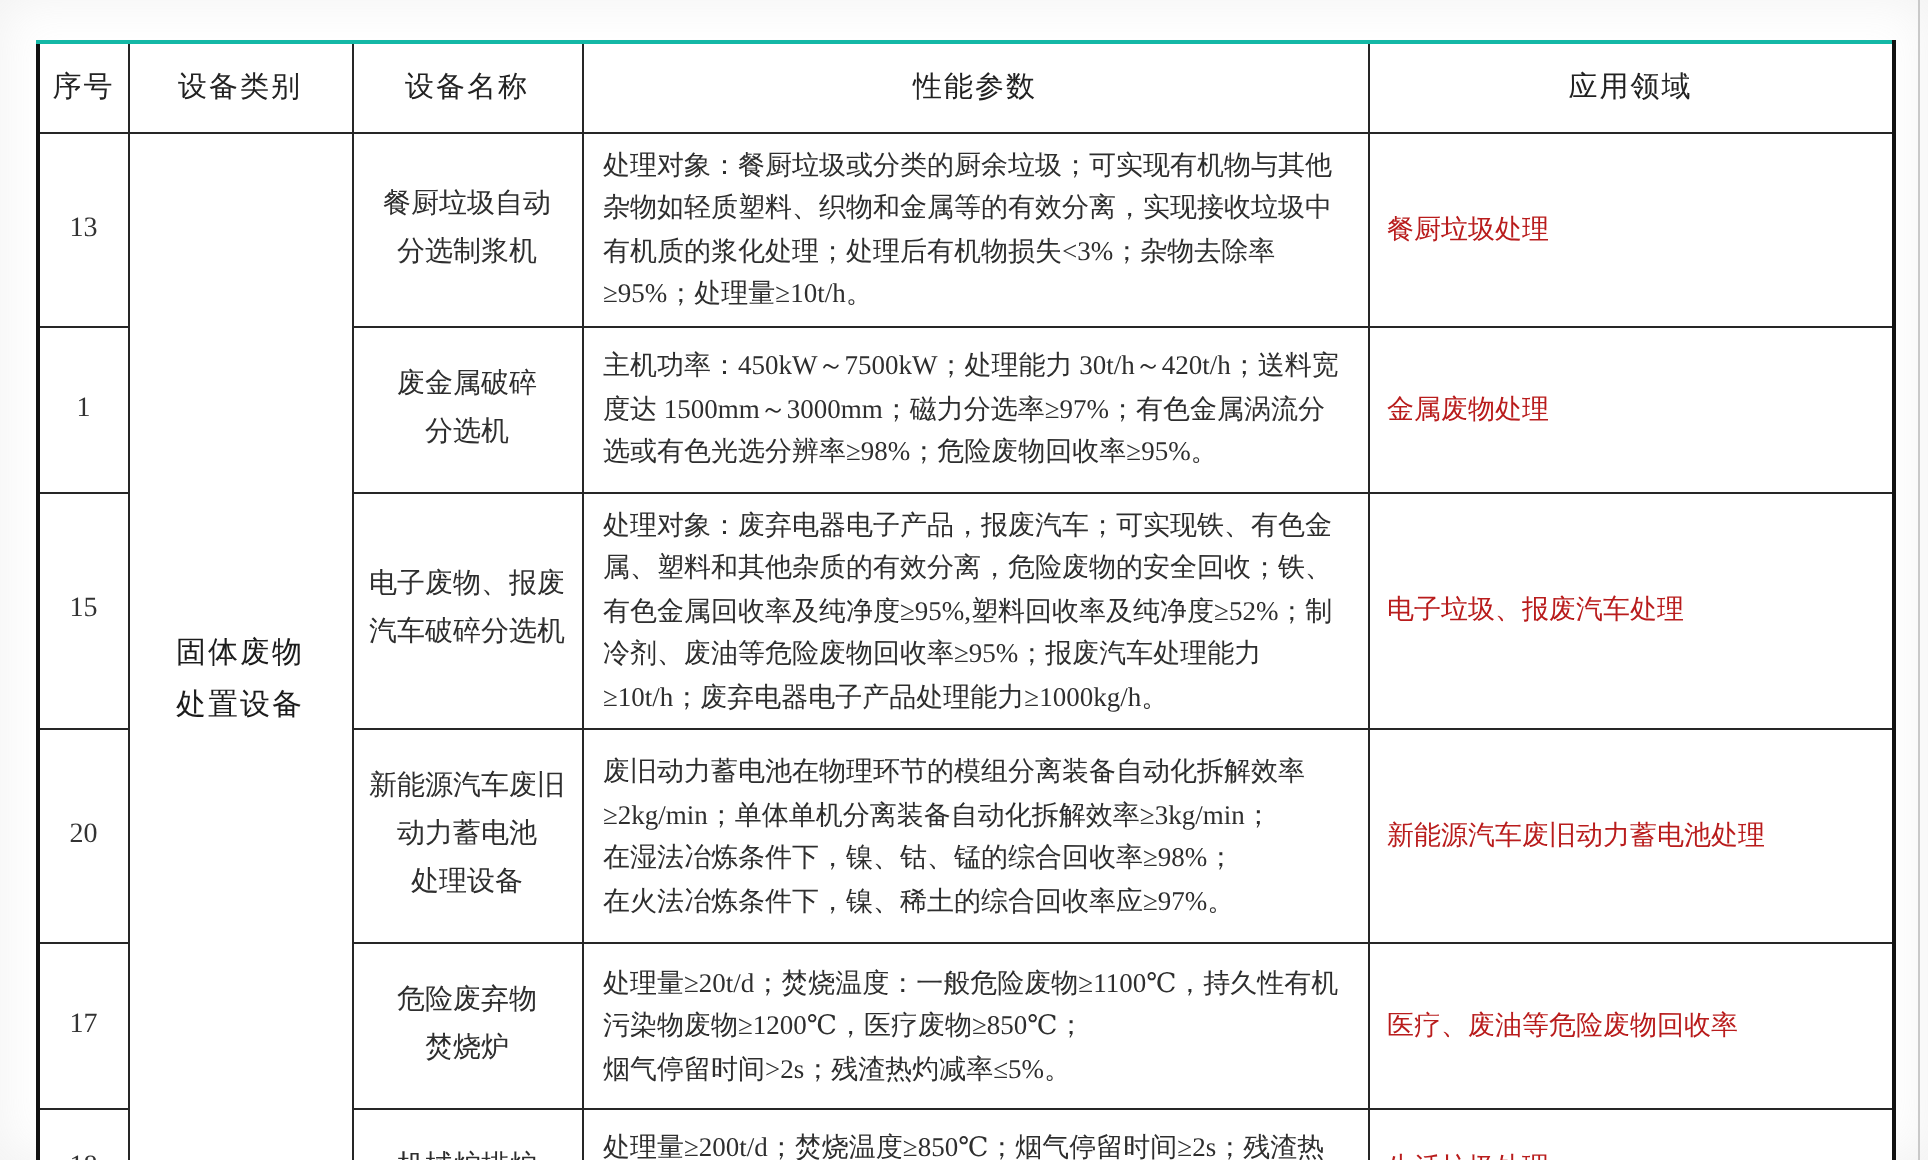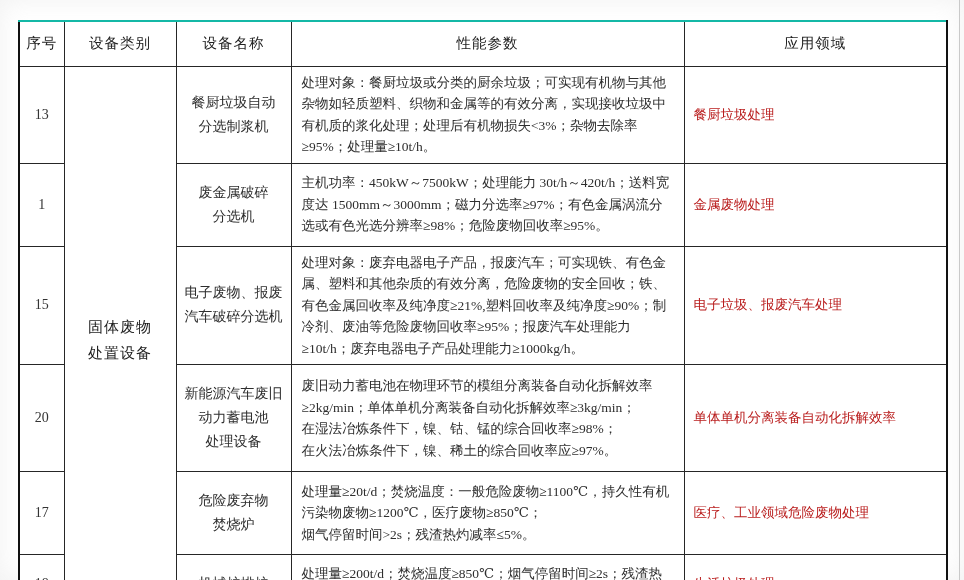--- a/index.html
+++ b/index.html
@@ -142,40 +142,40 @@
       <td class="serial">1</td>
       <td class="equip-name">废金属破碎
 分选机</td>
       <td class="params">主机功率：450kW～7500kW；处理能力 30t/h～420t/h；送料宽度达 1500mm～3000mm；磁力分选率≥97%；有色金属涡流分选或有色光选分辨率≥98%；危险废物回收率≥95%。</td>
       <td class="field">金属废物处理</td>
     </tr>
     <tr class="row-15">
       <td class="serial">15</td>
       <td class="equip-name">电子废物、报废
 汽车破碎分选机</td>
-      <td class="params">处理对象：废弃电器电子产品，报废汽车；可实现铁、有色金属、塑料和其他杂质的有效分离，危险废物的安全回收；铁、有色金属回收率及纯净度≥21%,塑料回收率及纯净度≥90%；制冷剂、废油等危险废物回收率≥95%；报废汽车处理能力≥10t/h；废弃电器电子产品处理能力≥1000kg/h。</td>
+      <td class="params">处理对象：废弃电器电子产品，报废汽车；可实现铁、有色金属、塑料和其他杂质的有效分离，危险废物的安全回收；铁、有色金属回收率及纯净度≥95%,塑料回收率及纯净度≥52%；制冷剂、废油等危险废物回收率≥95%；报废汽车处理能力≥10t/h；废弃电器电子产品处理能力≥1000kg/h。</td>
       <td class="field">电子垃圾、报废汽车处理</td>
     </tr>
     <tr class="row-16">
       <td class="serial">20</td>
       <td class="equip-name">新能源汽车废旧
 动力蓄电池
 处理设备</td>
       <td class="params">废旧动力蓄电池在物理环节的模组分离装备自动化拆解效率≥2kg/min；单体单机分离装备自动化拆解效率≥3kg/min；
 在湿法冶炼条件下，镍、钴、锰的综合回收率≥98%；
 在火法冶炼条件下，镍、稀土的综合回收率应≥97%。</td>
-      <td class="field">单体单机分离装备自动化拆解效率</td>
+      <td class="field">新能源汽车废旧动力蓄电池处理</td>
     </tr>
     <tr class="row-17">
       <td class="serial">17</td>
       <td class="equip-name">危险废弃物
 焚烧炉</td>
       <td class="params">处理量≥20t/d；焚烧温度：一般危险废物≥1100℃，持久性有机污染物废物≥1200℃，医疗废物≥850℃；
 烟气停留时间&gt;2s；残渣热灼减率≤5%。</td>
-      <td class="field">医疗、工业领域危险废物处理</td>
+      <td class="field">医疗、废油等危险废物回收率</td>
     </tr>
     <tr class="row-18">
       <td class="serial">18</td>
       <td class="equip-name">机械炉排炉</td>
       <td class="params">处理量≥200t/d；焚烧温度≥850℃；烟气停留时间≥2s；残渣热灼减率≤5%。</td>
       <td class="field">生活垃圾处理</td>
     </tr>
   </tbody>
 </table>
 

